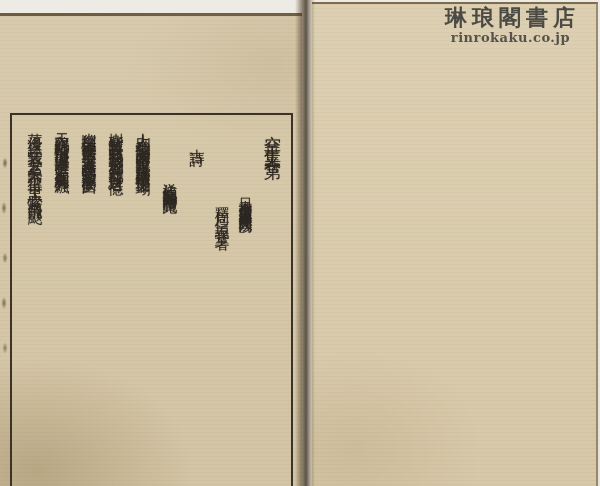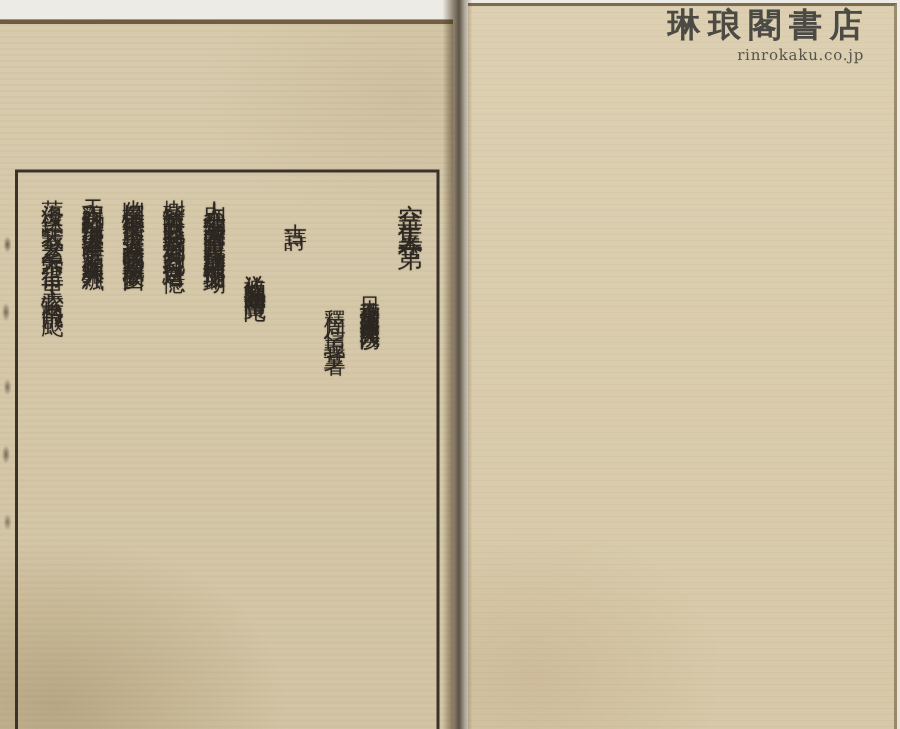--- a/index.html
+++ b/index.html
@@ -46,24 +46,24 @@
         text-shadow:0 0 1px rgba(45,39,34,.45);}
   .lcol-0{font-size:17px;letter-spacing:7px;padding-top:5px;line-height:30px;}
   .lcol-1{font-size:13.5px;letter-spacing:1.5px;padding-top:70px;line-height:24px;}
   .lcol-2{font-size:14.5px;letter-spacing:6px;padding-top:78px;line-height:24px;}
   .lcol-3{font-size:15px;letter-spacing:3px;padding-top:20px;}
   .lcol-4{font-size:15px;letter-spacing:2px;padding-top:54px;}
   .lcol-5,.lcol-6,.lcol-7,.lcol-8{font-size:15px;letter-spacing:2.5px;padding-top:4px;}
   .lcol-9{font-size:15px;letter-spacing:4.5px;padding-top:4px;}
 
   
-  #watermark{position:absolute;top:4px;right:20px;text-align:right;z-index:5;}
+  #watermark{position:absolute;top:4px;right:20px;text-align:center;z-index:5;}
   #watermark .store{font-size:22px;letter-spacing:5px;color:#4c4a44;
                     font-weight:bold;line-height:26px;}
-  #watermark .url{font-size:10px;font-weight:normal;color:#56534b;
+  #watermark .url{font-size:13px;font-weight:bold;color:#56534b;
                   letter-spacing:.5px;line-height:15px;padding-right:4px;}
 </style>
 </head>
 <body>
 
 <div id="shot">
 
   <div id="page-left" class="page">
     <div id="frame-left" class="frame">
       <div class="lcol lcol-0">空華集卷第一</div>

